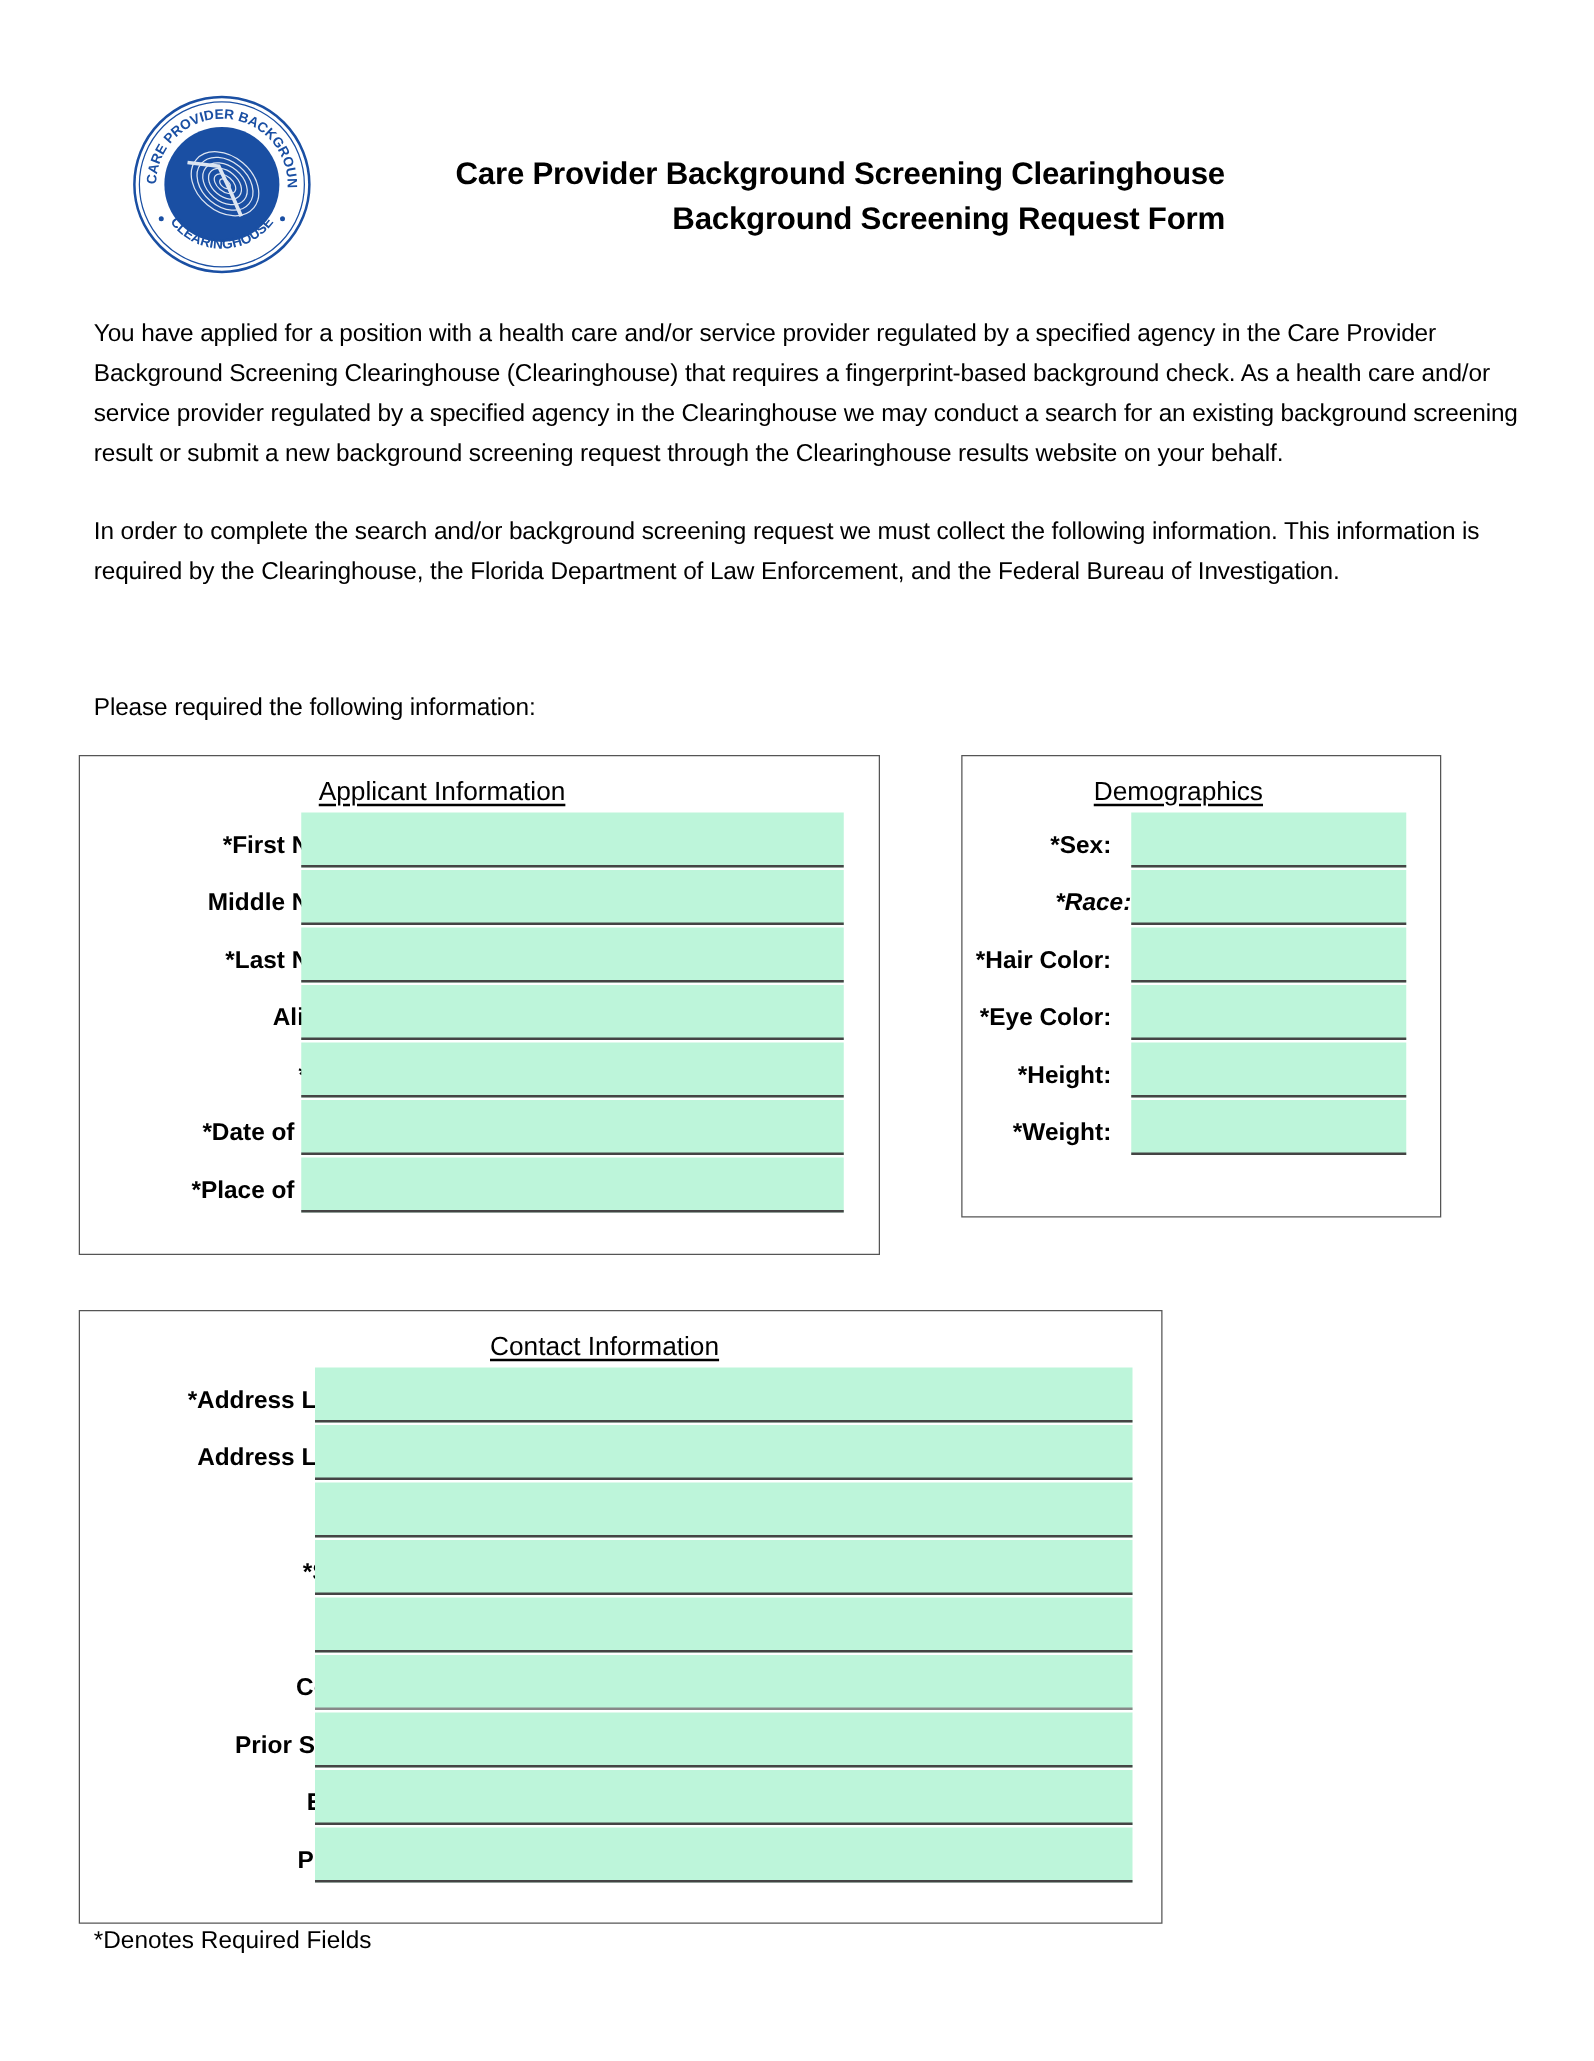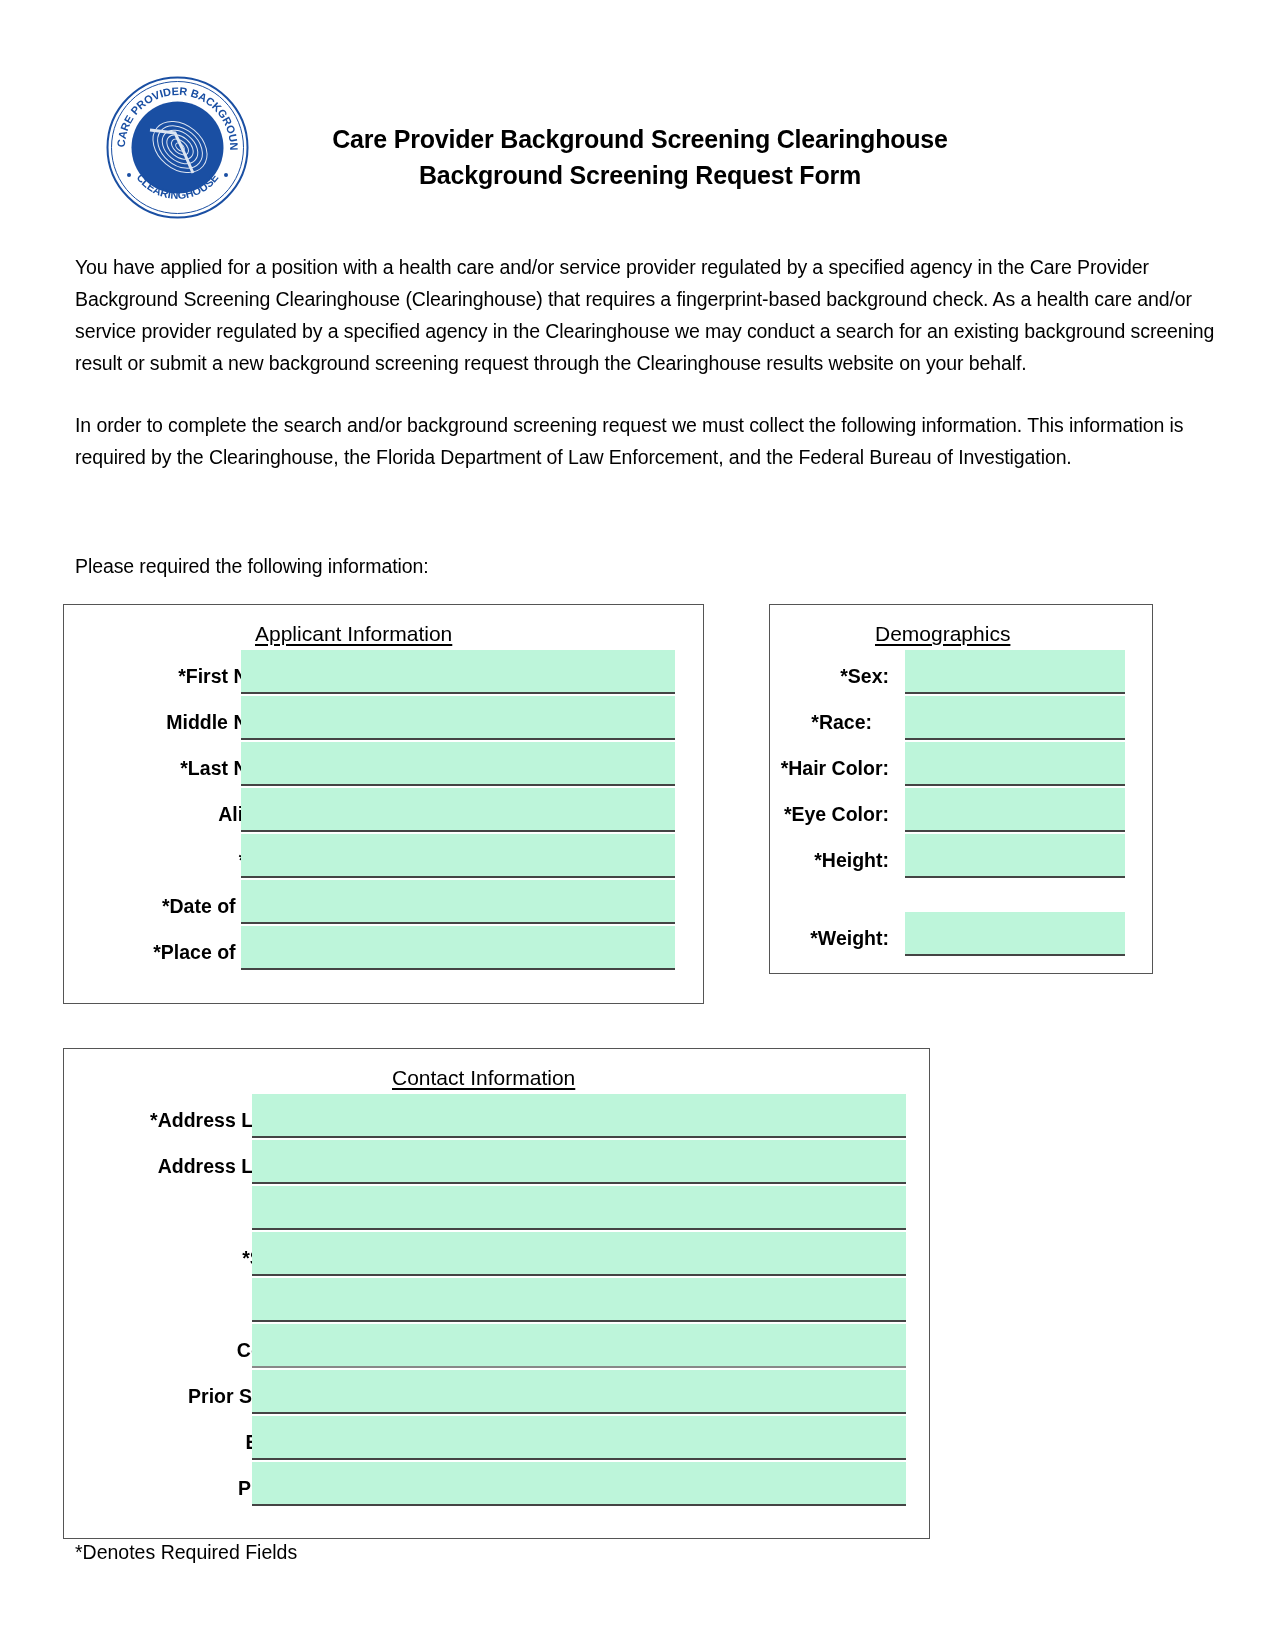--- a/index.html
+++ b/index.html
@@ -7,21 +7,21 @@
     width: 1275px; height: 1649px; position: relative; overflow: hidden;
     font-family: "Liberation Sans", "DejaVu Sans", sans-serif; color: #000;
   }
   .abs { position: absolute; }
 
   
   .logo { left: 105px; top: 75px; width: 145px; height: 145px; }
 
   
   .title {
-    left: 300px; width: 680px; text-align: center; font-weight: bold;
+    left: 300px; width: 680px; text-align: right; font-weight: bold;
     font-size: 25px; letter-spacing: -0.2px; white-space: nowrap;
   }
   .title.l1 { top: 125px; }
   .title.l2 { top: 161px; }
 
   
   .para {
     left: 75px; width: 1140px; font-size: 19.5px; line-height: 32px;
     letter-spacing: -0.1px;
   }
@@ -133,36 +133,36 @@
 </div>
 
 <div class="abs box box-demo"></div>
 <div class="abs section-heading" style="left:875px; top:622px;">Demographics</div>
 
 <div class="row" style="left:769px; top:650px; width:356px;">
   <span class="lbl" style="right:236px;">*Sex:</span>
   <input class="field" style="left: 136px; width: 220px;" value="">
 </div>
 <div class="row" style="left:769px; top:696px; width:356px;">
-  <span class="lbl" style="right:253px;">*Race:</span>
+  <span class="lbl" style="right:220px;font-style:italic;">*Race:</span>
   <input class="field" style="left: 136px; width: 220px;" value="">
 </div>
 <div class="row" style="left:769px; top:742px; width:356px;">
   <span class="lbl" style="right:236px;">*Hair Color:</span>
   <input class="field" style="left: 136px; width: 220px;" value="">
 </div>
 <div class="row" style="left:769px; top:788px; width:356px;">
   <span class="lbl" style="right:236px;">*Eye Color:</span>
   <input class="field" style="left: 136px; width: 220px;" value="">
 </div>
 <div class="row" style="left:769px; top:834px; width:356px;">
   <span class="lbl" style="right:236px;text-align:right;">*Height:</span>
   <input class="field" style="left: 136px; width: 220px;" value="">
 </div>
-<div class="row" style="left:769px; top:912px; width:356px;">
+<div class="row" style="left:769px; top:880px; width:356px;">
   <span class="lbl" style="right:236px;">*Weight:</span>
   <input class="field" style="left: 136px; width: 220px;" value="">
 </div>
 
 <div class="abs box box-contact"></div>
 <div class="abs section-heading" style="left:392px; top:1066px;">Contact Information</div>
 
 <div class="row" style="left:63px; top:1094px; width:843px;">
   <span class="lbl" style="right:602px;">*Address Line 1:</span>
   <input class="field" style="left: 189px; width: 654px;" value="">

